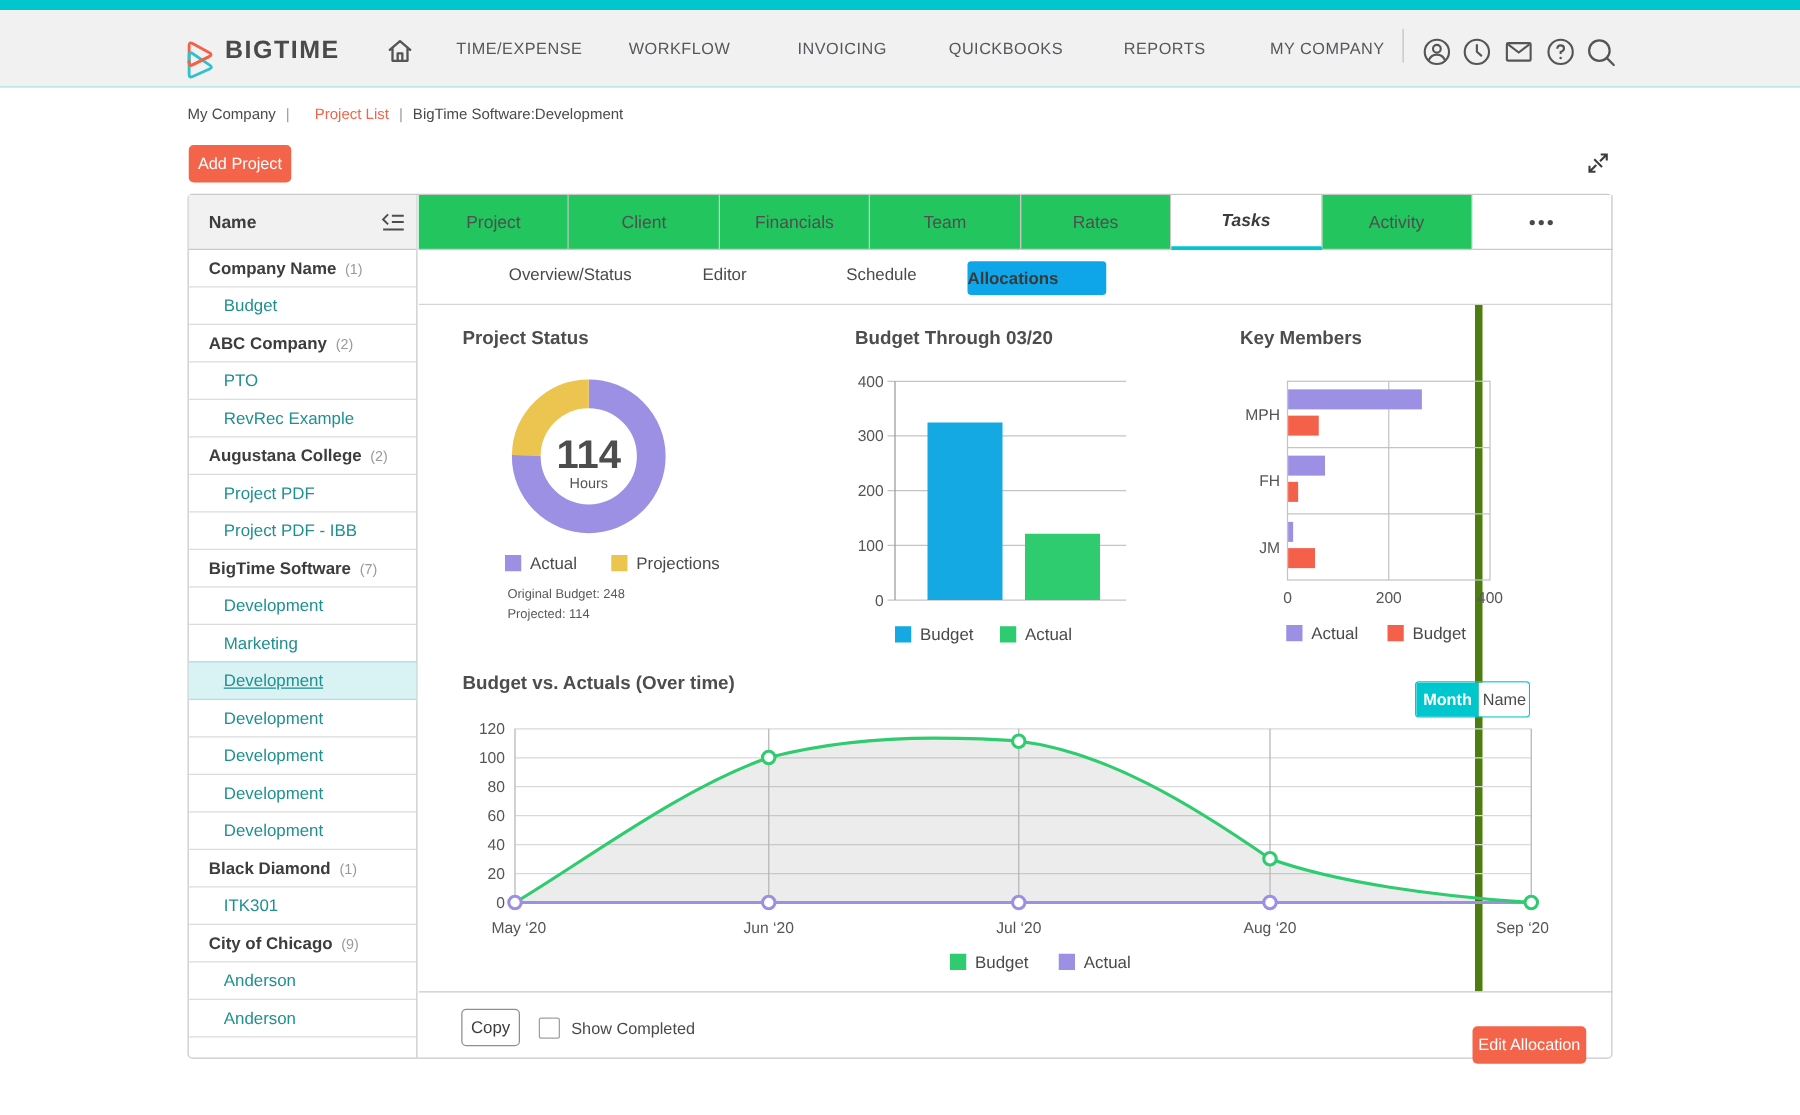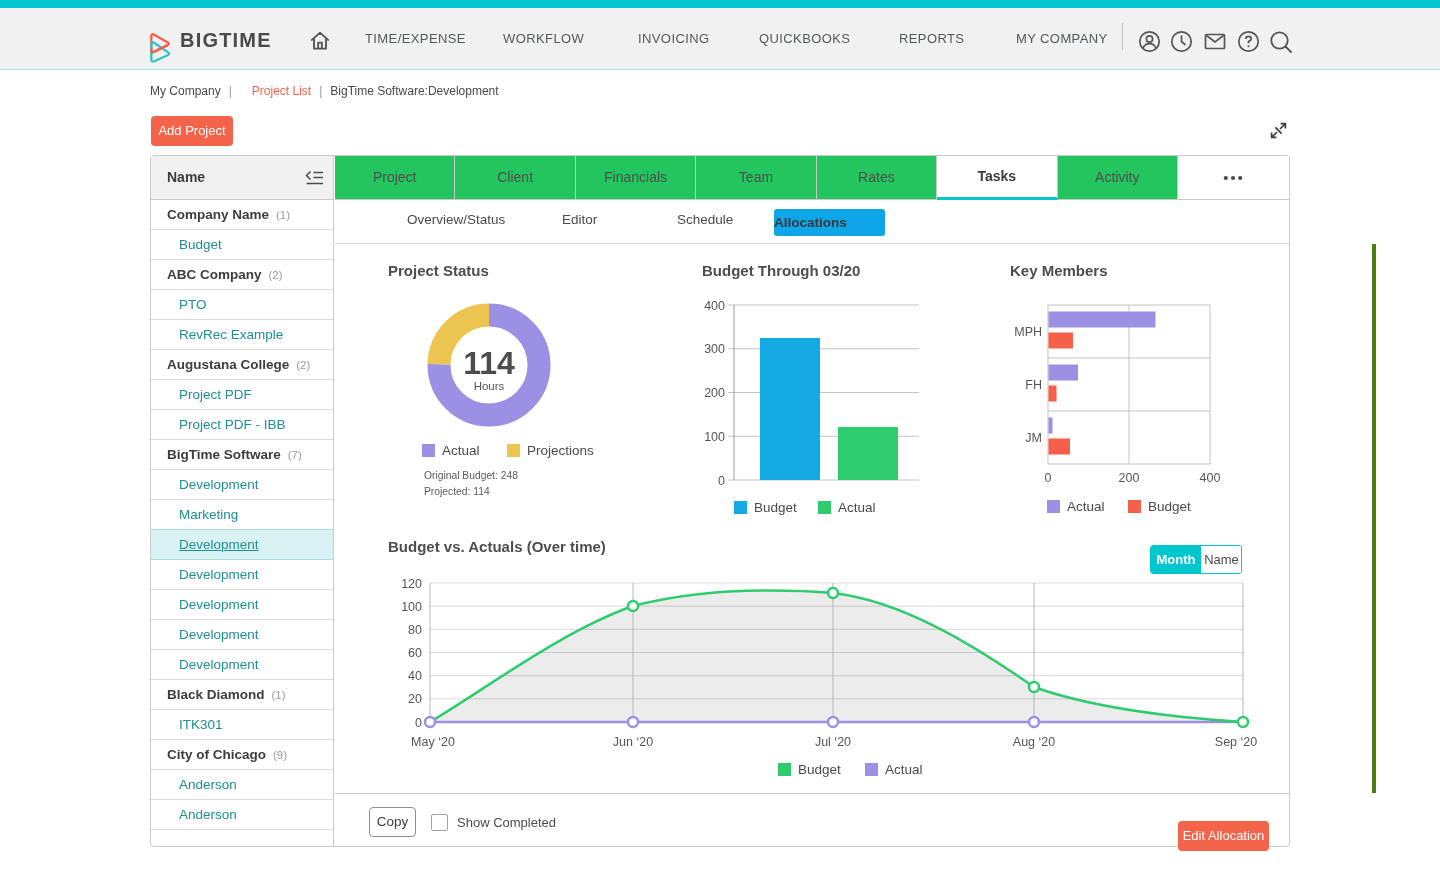--- a/index.html
+++ b/index.html
@@ -24,28 +24,28 @@
 #sbhead .t { position:absolute; left:16px; top:13px; font-size:14px; font-weight:bold; color:#3d3d3d; }
 .srow { height:30px; border-bottom:1px solid #dcdcdc; position:relative; font-size:13.5px; line-height:29px; white-space:nowrap; }
 .srow.co { padding-left:16px; font-weight:bold; color:#3d3d3d; }
 .srow.co .cnt { font-weight:normal; font-size:11.5px; color:#9a9a9a; margin-left:7px; }
 .srow.pr { padding-left:28px; color:#1f8f8f; }
 .srow.sel { background:#d9f3f5; border-bottom-color:#aee0e3; box-shadow:0 -1px 0 #aee0e3; }
 .srow.sel span { text-decoration:underline; }
 
 #tabs { position:absolute; left:184px; top:0; width:955px; height:44px; display:flex; }
 .tab { flex:1; background:#22c55e; border-right:1px solid #c9c9c9; border-bottom:1px solid #c9c9c9; text-align:center; line-height:43px; font-size:14px; color:#4f4f4f; }
-.tab.active { background:#fff; border-bottom:3px solid #00c7cd; font-weight:bold; color:#3d3d3d; line-height:41px; }
+.tab.active { background:#fff; border-bottom:3px solid #00c7cd; font-weight:bold; color:#3d3d3d; line-height:41px;font-style:italic; }
 .tab.dots { max-width:112px; background:#fff; display:flex; align-items:center; justify-content:center; }
 
 #subtabs { position:absolute; left:184px; top:44px; width:955px; height:44px; border-bottom:1px solid #d4d4d4; }
 .stab { position:absolute; top:12px; font-size:13.5px; color:#4a4a4a; }
 #alloc { position:absolute; left:439px; top:9px; width:111px; height:27px; background:#0ea5e9; border-radius:3px; text-align:left; line-height:27px; font-size:13.5px; font-weight:bold; color:#3a3a3a; }
 
-#content { position:absolute; left:200px; top:88px; width:1025px; height:549px; border-right:4px solid #4d7c0f; }
+#content { position:absolute; left:182px; top:88px; width:853px; height:549px; border-right:6px solid #4d7c0f; }
 .ctitle { position:absolute; font-size:15px; font-weight:bold; color:#4d4d4d; }
 .leg { position:absolute; font-size:13.5px; color:#4a4a4a; }
 .leg .sw { display:inline-block; width:13px; height:13px; vertical-align:-2px; margin-right:7px; }
 .note { position:absolute; font-size:10.3px; color:#5a5a5a; }
 
 #pfooter { position:absolute; left:184px; top:637px; width:955px; height:54px; border-top:1px solid #c9c9c9; }
 #copybtn { position:absolute; left:34px; top:13px; width:47px; height:30px; border:1px solid #8f8f8f; border-radius:4px; background:#fff; text-align:center; line-height:28px; font-size:13.5px; color:#3d3d3d; }
 #showc { position:absolute; left:96px; top:20px; width:17px; height:17px; border:1px solid #a0a0a0; border-radius:2px; background:#fff; }
 #showl { position:absolute; left:122px; top:21px; font-size:13px; color:#4a4a4a; }
 #editbtn { position:absolute; left:843px; top:13px; width:91px; height:30px; background:#f4644a; border-radius:4px; color:#fff; font-size:13px; text-align:center; line-height:30px;margin-top:14px; }

